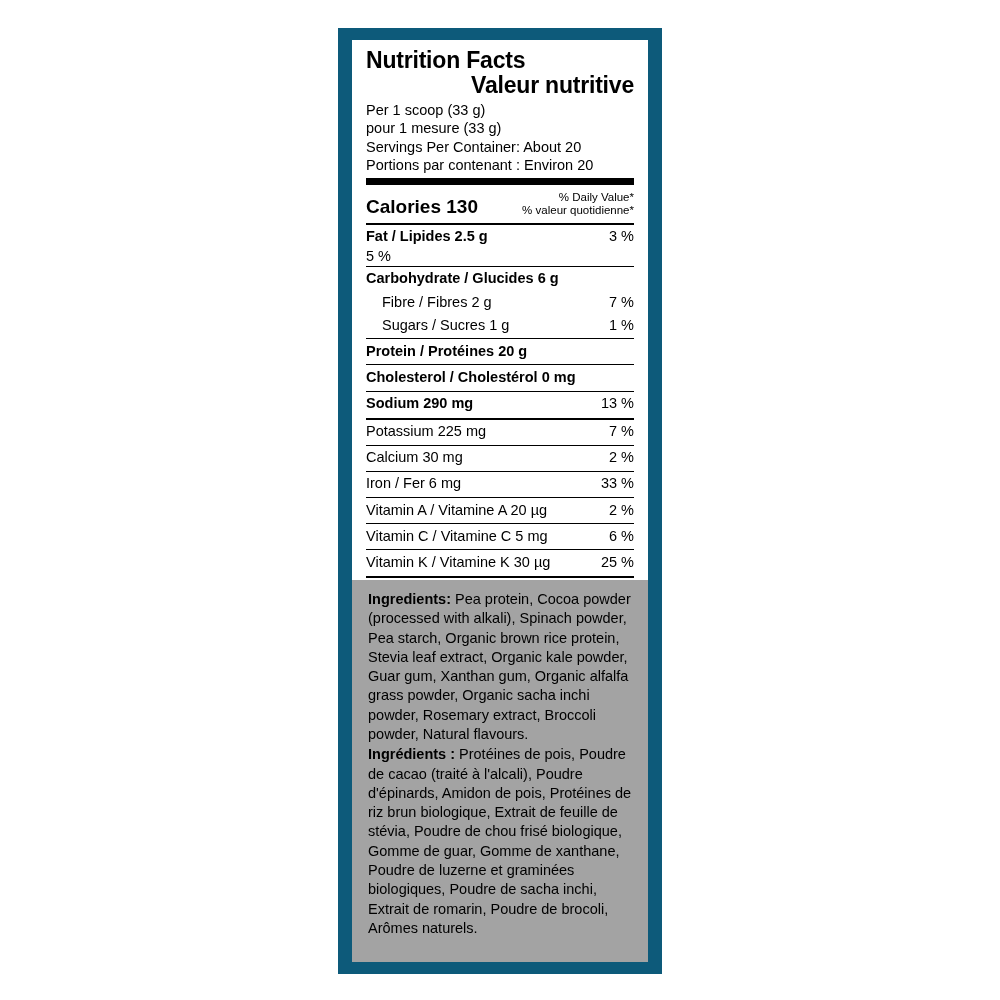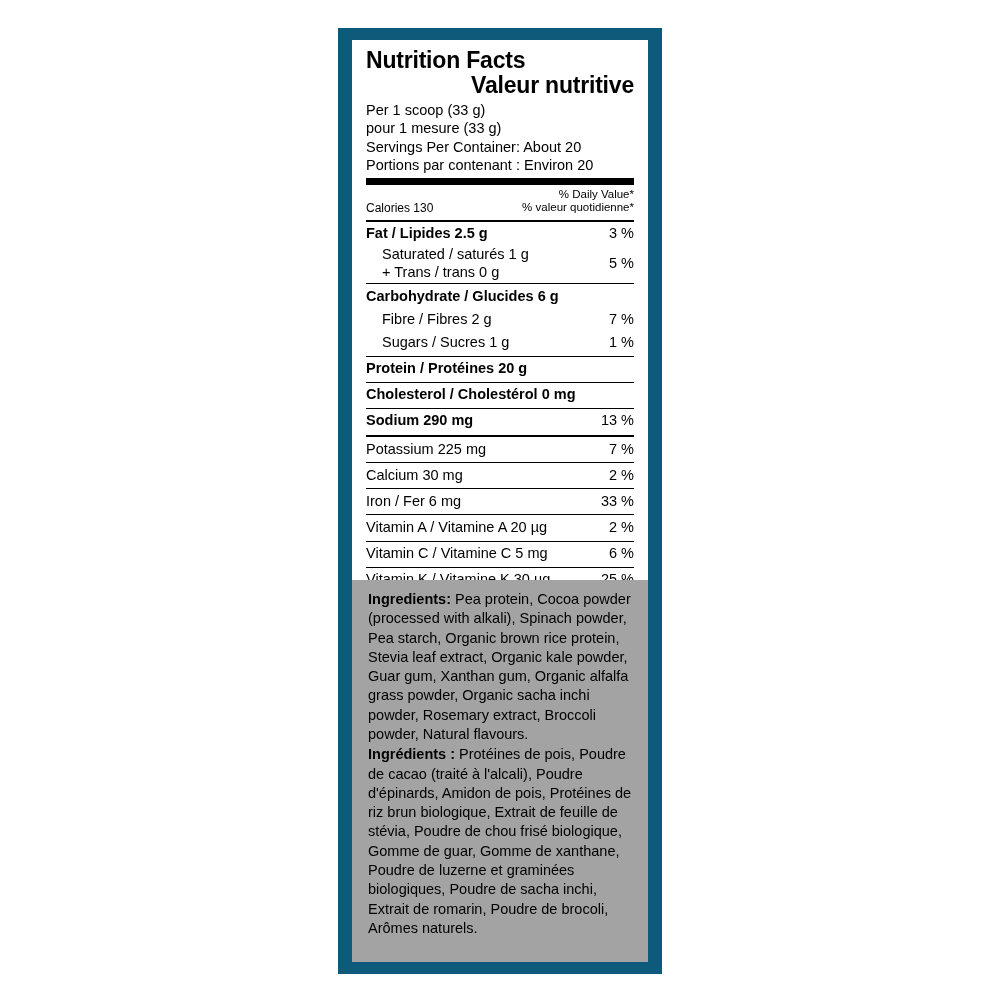--- a/index.html
+++ b/index.html
@@ -71,21 +71,21 @@
   .rule-thin { border-bottom: 1px solid #000; margin: 2px 0 0 0; }
   .rule-med { border-bottom: 2px solid #000; margin: 3px 0 0 0; }
   .rule-thick { border-bottom: 7px solid #000; margin: 3px 0 0 0; }
 
   .cal-row {
     display: flex;
     align-items: flex-end;
     justify-content: space-between;
     padding: 3px 0 2px 0;
   }
-  .cal-label { font-size: 12px; font-weight: normal; margin-top: 8px; }
+  .cal-label { font-size: 19px; font-weight: bold; margin-top: 8px; }
   .dv-head {
     text-align: right;
     font-size: 11.5px;
     line-height: 1.18;
   }
   .nrow {
     display: flex;
     justify-content: space-between;
     align-items: baseline;
     font-size: 14.5px;
@@ -137,24 +137,20 @@
       </div>
     </div>
 
     <div class="rule-med"></div>
 
     <div class="nrow">
       <span class="nm b">Fat / Lipides 2.5 g</span>
       <span class="pct">3 %</span>
     </div>
     <div class="multi">
-      <div class="left">
-        <div class="indent">Saturated / saturés 1 g</div>
-        <div class="indent">+ Trans / trans 0 g</div>
-      </div>
       <span class="pct" style="font-size:14.5px">5 %</span>
     </div>
 
     <div class="rule-thin"></div>
 
     <div class="nrow">
       <span class="nm b">Carbohydrate / Glucides 6 g</span>
       <span class="pct"></span>
     </div>
     <div class="nrow">

